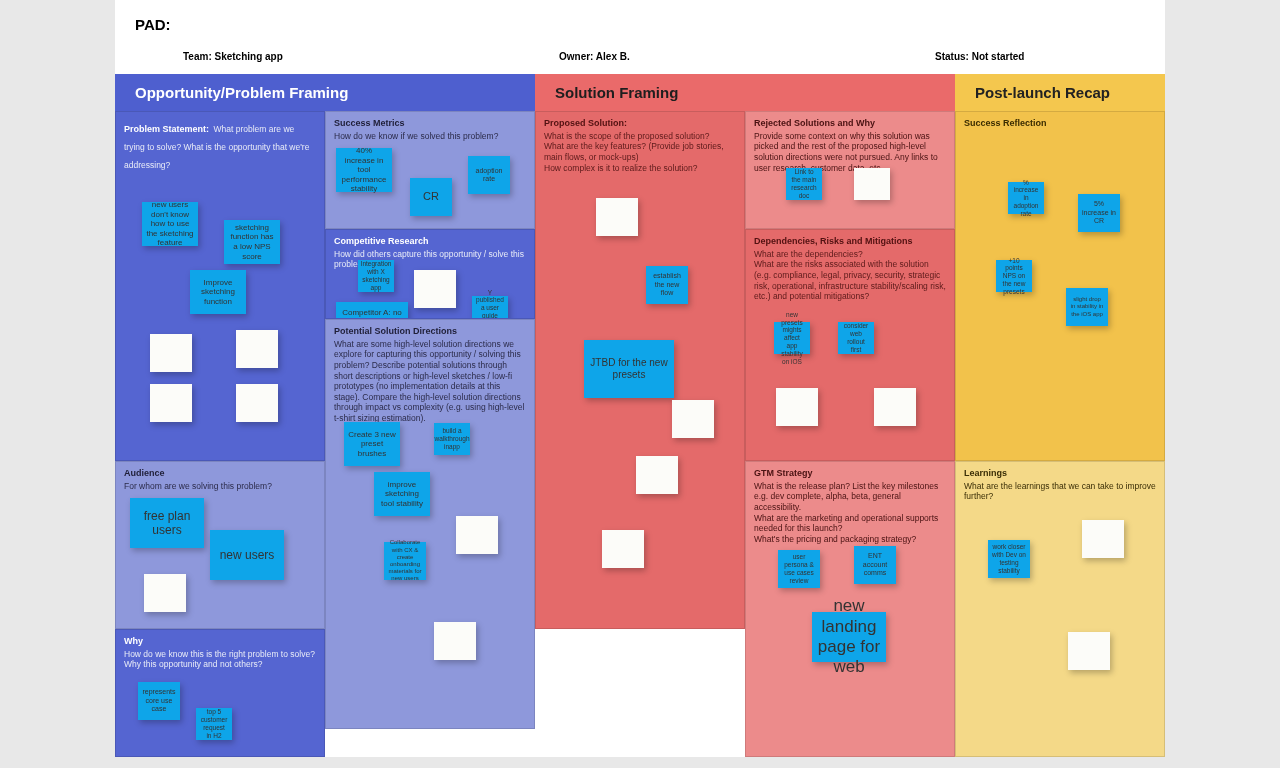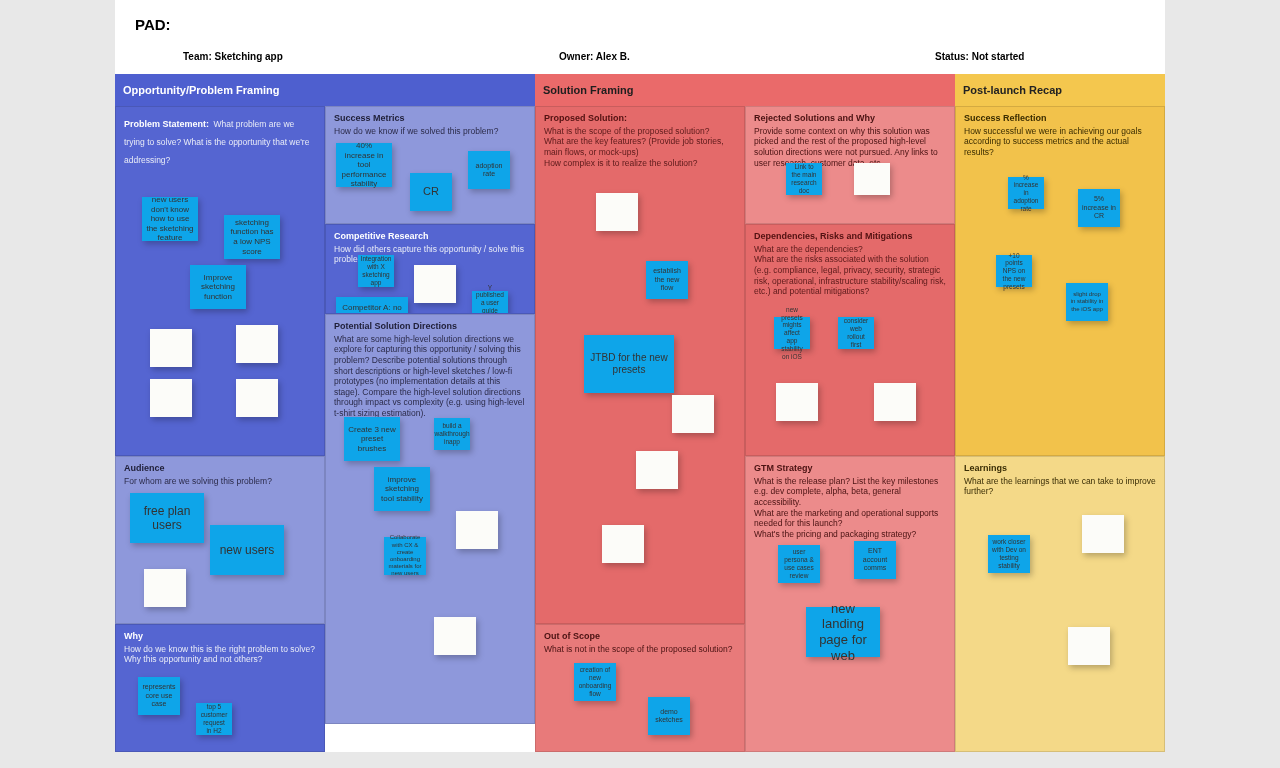--- a/index.html
+++ b/index.html
@@ -33,23 +33,23 @@
     display: flex;
   }
   .col {
     display: flex;
     flex-direction: column;
   }
   .col-blue { width: 420px; }
   .col-red  { width: 420px; }
   .col-yellow { width: 210px; }
   .col-head {
-    font-size: 11px;
+    font-size: 15px;
     font-weight: 700;
-    padding: 10px 8px;
+    padding: 10px 20px;
   }
   .col-blue  .col-head { background: #4e5fcf; color: #fff; }
   .col-red   .col-head { background: #ea6a6a; color: #1e1e1e; }
   .col-yellow .col-head { background: #f4c74e; color: #222; }
 
   .row2 { display: flex; flex: 1; }
 
   .cell {
     border: 1px solid rgba(0,0,0,0.12);
     padding: 6px 8px;
@@ -194,26 +194,20 @@
 What are the key features? (Provide job stories, main flows, or mock-ups)
 How complex is it to realize the solution?</div>
             <div class="note sm blank" style="top:86px;left:60px"></div>
             <div class="note sm" style="top:154px;left:110px">establish the new flow</div>
             <div class="note jlg" style="top:228px;left:48px">JTBD for the new presets</div>
             <div class="note sm blank" style="top:288px;left:136px"></div>
             <div class="note sm blank" style="top:344px;left:100px"></div>
             <div class="note sm blank" style="top:418px;left:66px"></div>
           </div>
 
-          <div class="cell r-mid" style="height:128px">
-            <div class="title">Out of Scope</div>
-            <div class="desc">What is not in the scope of the proposed solution?</div>
-            <div class="note sm" style="top:38px;left:38px;font-size:6.5px">creation of new onboarding flow</div>
-            <div class="note sm" style="top:72px;left:112px">demo sketches</div>
-          </div>
         </div>
         <div class="halfR">
 
           <div class="cell r-light" style="height:118px">
             <div class="title">Rejected Solutions and Why</div>
             <div class="desc">Provide some context on why this solution was picked and the rest of the proposed high-level solution directions were not pursued. Any links to user research, customer data, etc.</div>
             <div class="note xs" style="top:56px;left:40px">Link to the main research doc</div>
             <div class="note xs blank" style="top:56px;left:108px"></div>
           </div>
 
@@ -227,32 +221,31 @@
             <div class="note sm blank" style="top:158px;left:128px"></div>
           </div>
 
           <div class="cell r-light" style="height:296px">
             <div class="title">GTM Strategy</div>
             <div class="desc" style="white-space:pre-line">What is the release plan? List the key milestones e.g. dev complete, alpha, beta, general accessibility.
 What are the marketing and operational supports needed for this launch?
 What's the pricing and packaging strategy?</div>
             <div class="note sm" style="top:88px;left:32px;font-size:6.5px">user persona &amp; use cases review</div>
             <div class="note sm" style="top:84px;left:108px">ENT account comms</div>
-            <div class="note lg" style="top:150px;left:60px;font-size:13px">new landing page for web</div>
+            <div class="note lg" style="top:150px;left:66px;font-size:17px">new landing page for web</div>
           </div>
         </div>
       </div>
     </div>
 
     <div class="col col-yellow">
       <div class="col-head">Post-launch Recap</div>
 
       <div class="cell y-dark" style="height:350px">
         <div class="title">Success Reflection</div>
-        <div class="desc">How successful we were in achieving our goals according to success metrics and the actual results?</div>
         <div class="note xs" style="top:70px;left:52px">% increase in adoption rate</div>
         <div class="note sm" style="top:82px;left:122px">5% increase in CR</div>
         <div class="note xs" style="top:148px;left:40px">+10 points NPS on the new presets</div>
         <div class="note sm" style="top:176px;left:110px;font-size:6px">slight drop in stability in the iOS app</div>
       </div>
 
       <div class="cell y-light" style="height:296px">
         <div class="title">Learnings</div>
         <div class="desc">What are the learnings that we can take to improve further?</div>
         <div class="note sm" style="top:78px;left:32px;font-size:6.5px">work closer with Dev on testing stability</div>

